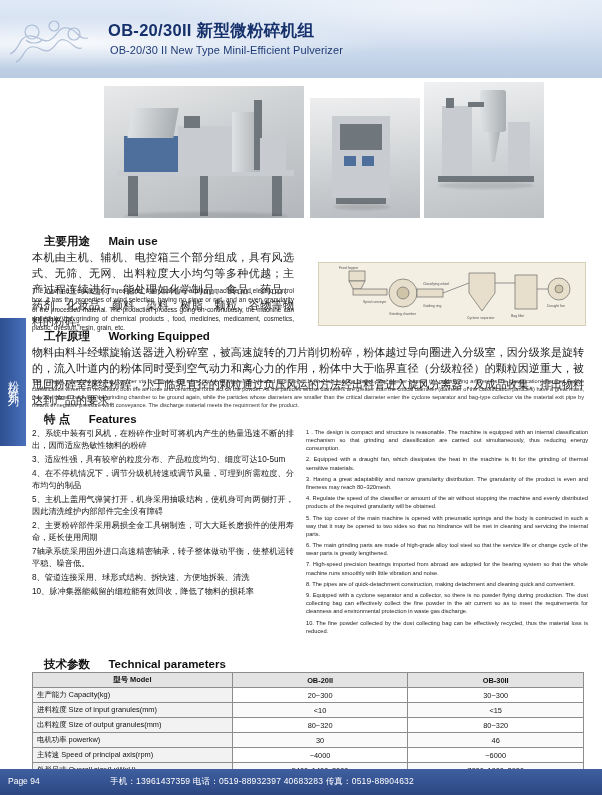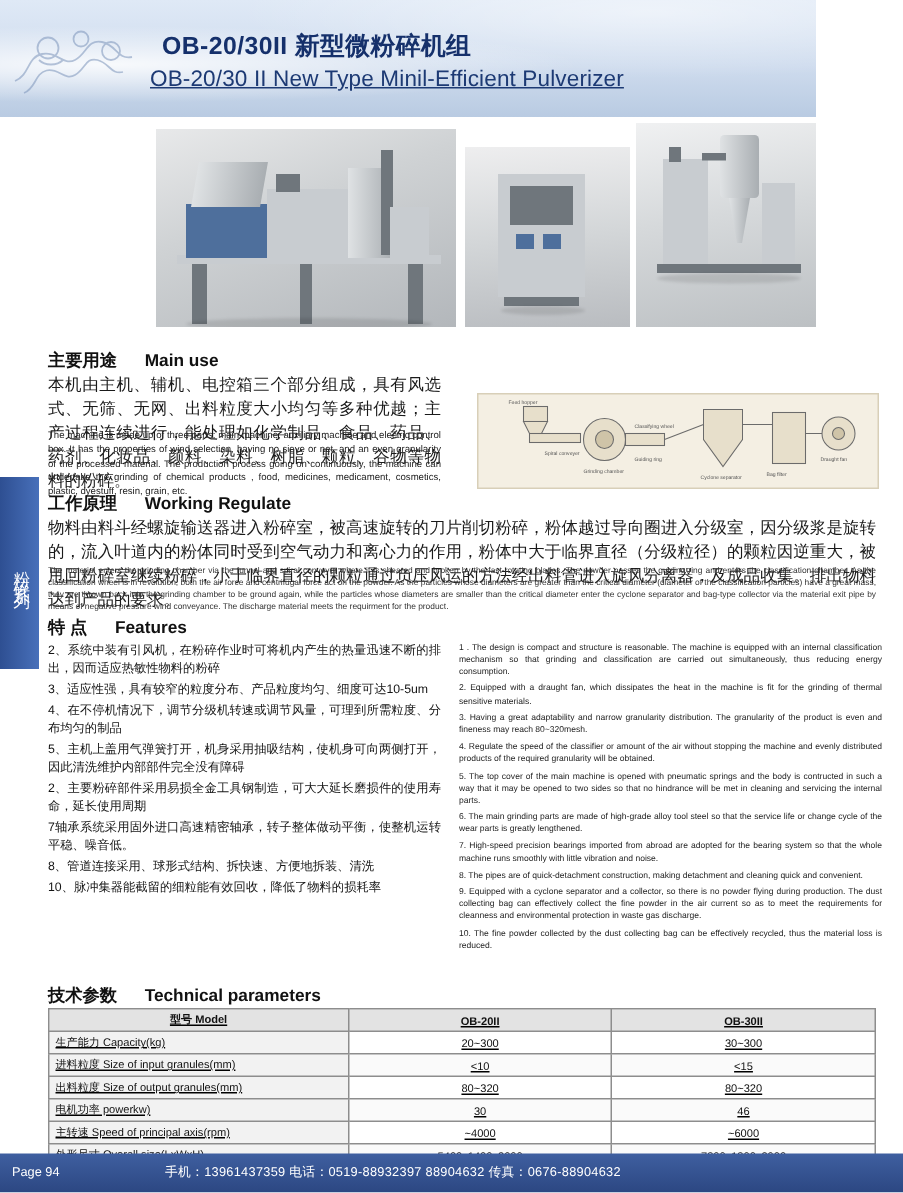--- a/index.html
+++ b/index.html
@@ -7,40 +7,40 @@
   body {
     width:602px; height:795px;
     font-family:"Liberation Sans", sans-serif;
     background:#ffffff;
     position:relative;
     overflow:hidden;
   }
 
   
   .header {
-    position:absolute; left:0; top:0; width:544px; height:78px;
+    position:absolute; left:0; top:0; width:602px; height:78px;
     background:linear-gradient(180deg,#dfe9f6 0%,#cfdcee 55%,#b9cbe2 100%);
   }
   .header:before{
     content:""; position:absolute; left:0; top:0; width:602px; height:78px;
     background:
       radial-gradient(ellipse at 12% 55%, rgba(255,255,255,.85) 0%, rgba(255,255,255,0) 42%),
       radial-gradient(ellipse at 72% 10%, rgba(255,255,255,.5) 0%, rgba(255,255,255,0) 45%);
   }
   .header-swirl{
     position:absolute; left:6px; top:10px; width:110px; height:60px;
     opacity:.55;
   }
   .header-title{
     position:absolute; left:108px; top:20px;
     font-size:16.5px; font-weight:bold; color:#15306b; letter-spacing:.3px;
   }
   .header-sub{
-    position:absolute; left:100px; top:44px;
-    font-size:15px; color:#1d3a74; letter-spacing:.1px;text-decoration:underline;
+    position:absolute; left:110px; top:44px;
+    font-size:11px; color:#1d3a74; letter-spacing:.1px;
   }
 
   
   .side-tab{
     position:absolute; left:0; top:318px; width:26px; height:128px;
     background:linear-gradient(90deg,#2e4f92,#4870ba);
   }
   .side-tab span{
     position:absolute; left:0; top:0; width:26px; height:128px;
     display:flex; align-items:center; justify-content:center;
@@ -63,21 +63,21 @@
         background:linear-gradient(170deg,#f0f1f2 0%,#d6d9db 45%,#bcc0c3 100%); }
   .m-dark{ position:absolute; background:#6f767c; }
   .m-light{ position:absolute; background:#c8ccd0; }
   .m-blue{ position:absolute; background:#4e6f9c; }
   .m-steel{ position:absolute; background:linear-gradient(90deg,#dfe2e4,#a9aeb2); }
 
   .shadow-el{ position:absolute; background:rgba(0,0,0,.10); border-radius:50%; filter:blur(1px); }
 
   
   .sec-h{ position:absolute; font-weight:bold; color:#111; }
-  .sec-h .cn{ font-size:11.5px; }
+  .sec-h .cn{ font-size:11.5px;margin-left:12px; }
   .sec-h .en{ font-size:11.5px; margin-left:14px; }
 
   
   .cn-body{
     position:absolute; font-size:11px; line-height:1.45; color:#1a1a1a;
     text-align:justify;
     font-family:Liberation Serif, serif;
   }
   .en-body{
     position:absolute; font-size:6.4px; line-height:1.45; color:#222;
@@ -102,21 +102,21 @@
     font-size:8.2px; line-height:1.5; color:#141414; text-align:justify;
   }
   .feat-cn p{ margin:0 0 1.5px 0; }
   .feat-en{
     position:absolute; left:306px; top:428px; width:282px;
     font-size:5.7px; line-height:1.42; color:#232323; text-align:justify;
   }
   .feat-en p{ margin:0 0 3.2px 0; }
 
   
-  .tbl-wrap{ position:absolute; left:32px; top:672px; width:460px;text-decoration:underline; }
+  .tbl-wrap{ position:absolute; left:32px; top:672px; width:460px; }
   table{ border-collapse:collapse; width:552px; font-size:7.4px; }
   th,td{ border:1px solid #8d8d8d; padding:2px 3px; text-align:center; color:#111; }
   thead th{ background:#e3e3e3; font-weight:bold; }
   td.rowhead{ text-align:left; padding-left:4px; background:#f2f2f2; white-space:nowrap; }
   tbody tr:nth-child(even) td:not(.rowhead){ background:#fafafa; }
 
   
   .footer{
     position:absolute; left:0; bottom:0; width:602px; height:26px;
     background:linear-gradient(180deg,#3f5fa0,#2c4782);
@@ -187,21 +187,21 @@
 
 <div class="sec-h" style="left:32px;top:231px;">
   <span class="cn">主要用途</span>
   <span class="en">Main use</span>
 </div>
 <div class="cn-body" style="left:32px;top:250px;width:262px;">本机由主机、辅机、电控箱三个部分组成，具有风选式、无筛、无网、出料粒度大小均匀等多种优越；主产过程连续进行，能处理如化学制品、食品、药品、药剂、化妆品、颜料、染料、树脂、颗粒、谷物等物料的粉碎。</div>
 <div class="en-body" style="left:32px;top:286px;width:262px;">The machine is made up of three parts: main machine, auxiliary machine and electric control box. It has the properties of wind selection, having no sieve or net, and an even granularity of the processed material. The production process going on continuously, the machine can undertake the grinding of chemical products , food, medicines, medicament, cosmetics, plastic, dyestuff, resin, grain, etc.</div>
 
 <div class="sec-h" style="left:32px;top:326px;">
   <span class="cn">工作原理</span>
-  <span class="en">Working Regulate</span>
+  <span class="en">Working Equipped</span>
 </div>
 <div class="cn-body" style="left:32px;top:345px;width:552px;">物料由料斗经螺旋输送器进入粉碎室，被高速旋转的刀片削切粉碎，粉体越过导向圈进入分级室，因分级浆是旋转的，流入叶道内的粉体同时受到空气动力和离心力的作用，粉体中大于临界直径（分级粒径）的颗粒因逆重大，被甩回粉碎室继续粉碎，小于临界直径的颗粒通过负压风运的方法经出料管进入旋风分离器，及成品收集。排出物料达到产品的要求。</div>
 <div class="en-tiny" style="left:32px;top:378px;width:552px;">The material enters the grinding chamber via the funnel and spiral conveyer where it is sheared and broken by the fast-rotating blades. The powder passes the guiding ring and enters the classification chamber. As the classification wheel is in revolution, both the air force and centrifugal force act on the powder. As the particles whose diameters are greater than the critical diameter (diameter of the classification particles) have a great mass, they are thrown back into the grinding chamber to be ground again, while the particles whose diameters are smaller than the critical diameter enter the cyclone separator and bag-type collector via the material exit pipe by means of negative pressure wind conveyance. The discharge material meets the requirment for the product.</div>
 
 <div class="diagram">
   <svg width="266" height="62" viewBox="0 0 266 62">
     <g stroke="#6b6b6b" stroke-width=".7" fill="#e7dfcb">
       <rect x="30" y="8" width="16" height="10"></rect>
       <path d="M30 18 L46 18 L42 26 L34 26 Z"></path>
       <rect x="34" y="26" width="34" height="6"></rect>
@@ -307,14 +307,14 @@
         <td class="rowhead">重量 Weight(kg)</td>
         <td>1300</td>
         <td>2000</td>
       </tr>
     </tbody>
   </table>
 </div>
 
 <div class="footer">
   <div class="pg">Page 94</div>
-  <div class="contact">手机：13961437359 电话：0519-88932397 88904632 传真：0676-88904632</div>
+  <div class="contact">手机：13961437359 电话：0519-88932397 40683283 传真：0519-88904632</div>
 </div>
 
 </body></html>

